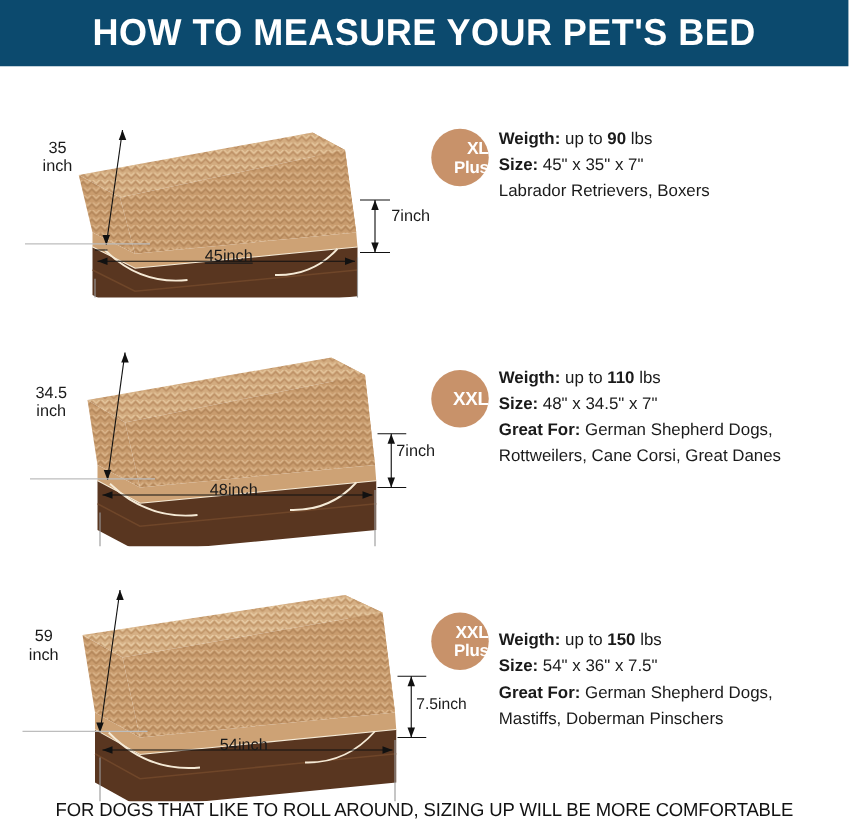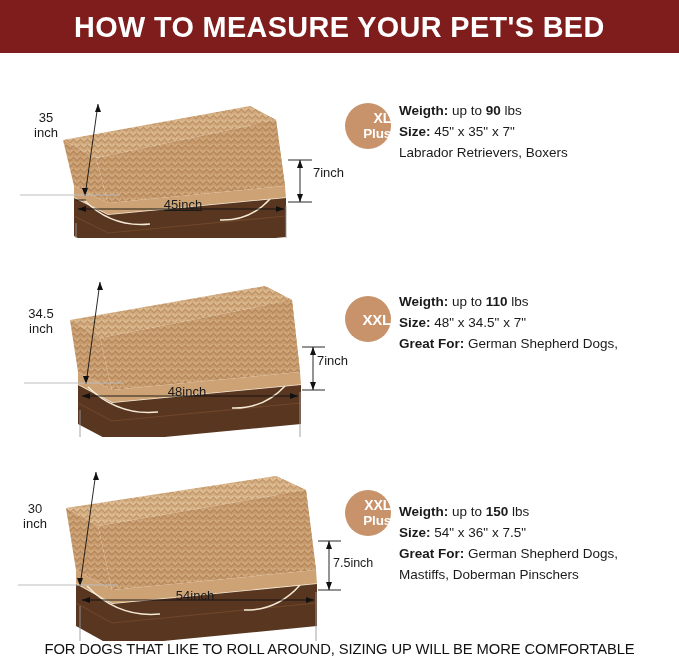--- a/index.html
+++ b/index.html
@@ -20,21 +20,21 @@
     overflow: hidden;
   }
 
   
   .header-bar {
     position: absolute;
     left: 0;
     top: 0;
     width: 679px;
     height: 53px;
-    background: #7f1d1d;
+    background: #0c4a6e;
     display: flex;
     align-items: center;
     justify-content: center;
   }
   .header-title {
     color: #ffffff;
     font-size: 30px;
     font-weight: bold;
     letter-spacing: 0.4px;
     white-space: nowrap;
@@ -277,20 +277,21 @@
         <span>lbs</span>
       </div>
       <div class="line">
         <b>Size:</b>
         <span>48" x 34.5" x 7"</span>
       </div>
       <div class="line">
         <b>Great For:</b>
         <span>German Shepherd Dogs,</span>
       </div>
+      <div class="line">Rottweilers, Cane Corsi, Great Danes</div>
     </div>
   </div>
 
   <div class="row row-3">
 
     <svg class="illus" width="345" height="175" viewBox="0 0 345 175">
       <defs>
         <pattern id="chev3" width="7" height="6" patternUnits="userSpaceOnUse">
           <rect width="7" height="6" fill="#c99c6e"></rect>
           <path d="M0 5 L3.5 1.4 L7 5" stroke="#b3865a" stroke-width="1.1" fill="none"></path>
@@ -330,21 +331,21 @@
       <path d="M82,134 l8,-3 l0,6 z" fill="#111"></path>
       <path d="M314,134 l-8,-3 l0,6 z" fill="#111"></path>
 
       <line x1="329" y1="75" x2="329" y2="124" stroke="#111" stroke-width="0.9"></line>
       <path d="M329,75 l-3,8 l6,0 z" fill="#111"></path>
       <path d="M329,124 l-3,-8 l6,0 z" fill="#111"></path>
       <line x1="318" y1="75" x2="341" y2="75" stroke="#111" stroke-width="0.9"></line>
       <line x1="318" y1="124" x2="341" y2="124" stroke="#111" stroke-width="0.9"></line>
     </svg>
 
-    <div class="dim-label" style="left:12px; top:36px; width:46px;">30
+    <div class="dim-label" style="left:12px; top:36px; width:46px;">59
 inch</div>
     <div class="dim-label" style="left:140px; top:123px; width:110px;">54inch</div>
     <div class="dim-label small" style="left:333px; top:90px; width:60px; text-align:left;">7.5inch</div>
 
     <div class="badge" style="left:345px; top:24px;">
       <span class="b1">XXL</span>
       <span class="b2">Plus</span>
     </div>
 
     <div class="spec" style="left:399px; top:35px;">

